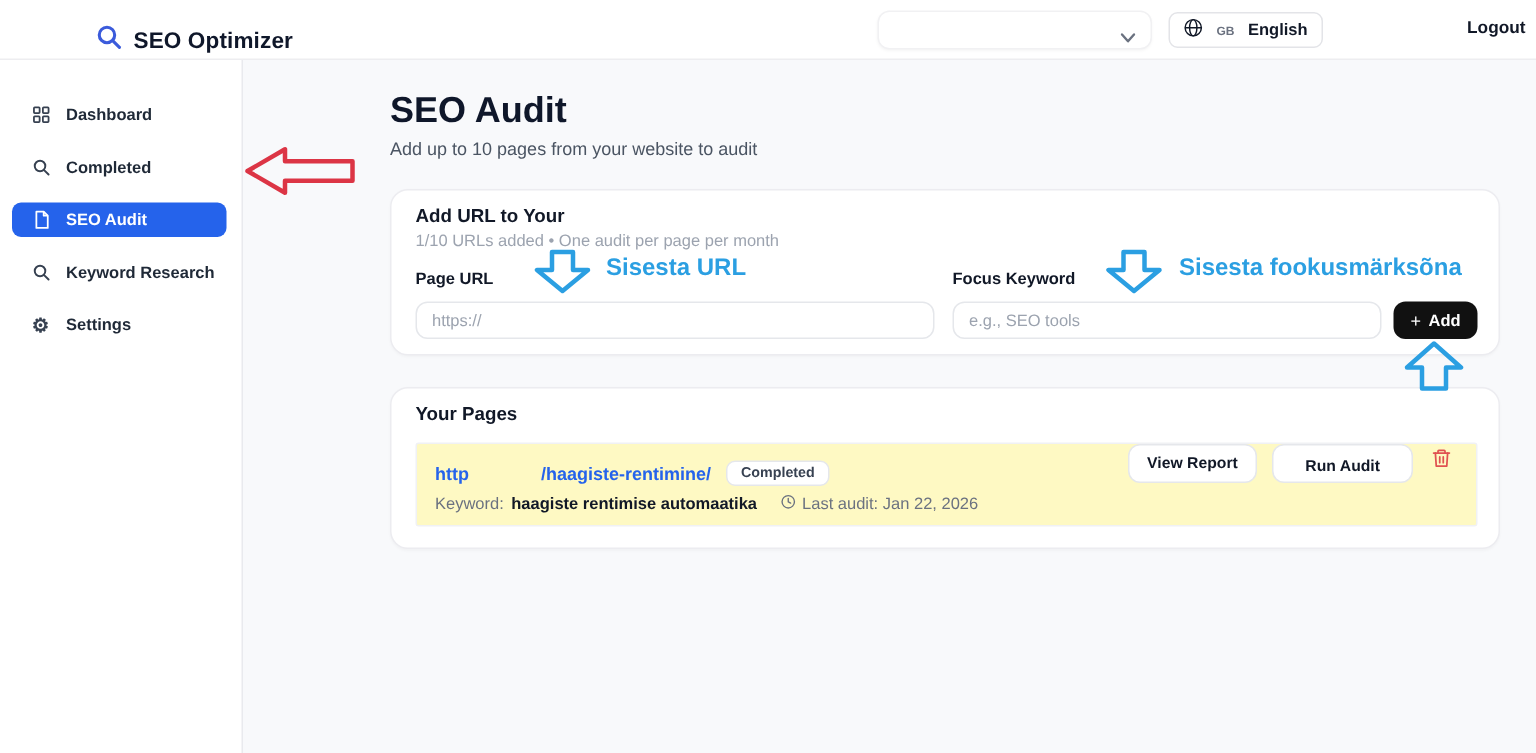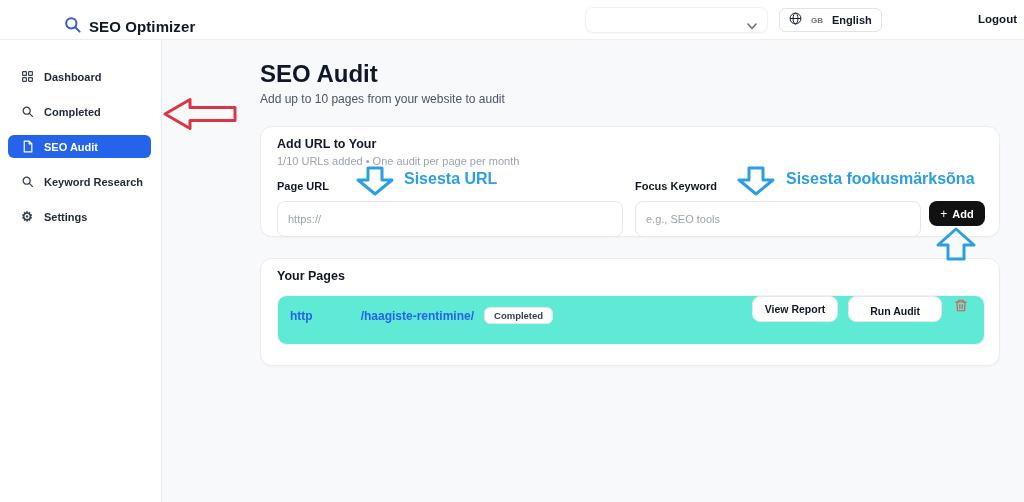--- a/index.html
+++ b/index.html
@@ -50,36 +50,36 @@
   .card {
     position:absolute; left:260px; width:740px; background:#fff;
     border:1px solid #ececf0; border-radius:12px; box-shadow:0 1px 2px rgba(16,24,40,0.03);
   }
   .card1 { top:126px; height:111px; }
   .card2 { top:258px; height:108px; }
   .card-title { position:absolute; left:16px; top:10px; font-size:12.5px; font-weight:700; color:#111827; }
   .card-meta { position:absolute; left:16px; top:28px; font-size:11px; color:#9ca3af; }
   .fld-label { position:absolute; font-size:11px; font-weight:700; color:#111827; }
   .fld-input {
-    position:absolute; height:36px; border:1px solid #e5e7eb; border-radius:8px;
+    position:absolute; height:25px; border:1px solid #e5e7eb; border-radius:8px;
     background:#fff; padding:0 10px; font-size:11px; color:#111827;
     font-family:"Liberation Sans", sans-serif; outline:none;
   }
   .fld-input::placeholder { color:#9ca3af; }
   .add-btn {
     position:absolute; left:668px; top:74px; width:56px; height:25px;
     background:#111111; color:#fff; border:none; border-radius:8px; cursor:pointer;
     display:flex; align-items:center; justify-content:center; gap:5px;
     font-size:11px; font-weight:700; font-family:"Liberation Sans", sans-serif;
   }
   .add-plus { font-size:12px; font-weight:400; line-height:1; }
   
   .page-row {
-    position:absolute; left:16px; top:36px; width:708px; height:50px;
-    border:1px solid #f0f1f4; border-radius:10px; background:#5eead4;
+    position:absolute; left:16px; top:36px; width:708px; height:56px;
+    border:1px solid #f0f1f4; border-radius:2px; background:#fef9c3;
   }
   .url-line { position:absolute; left:12px; top:11px; display:flex; align-items:center; font-size:12px; font-weight:700; color:#2563eb; }
   .url-gap { display:inline-block; width:48px; }
   .status-badge {
     margin-left:10px; display:inline-block; padding:2px 9px;
     border:1px solid #e5e7eb; border-radius:6px; background:#fff;
     font-size:9.5px; font-weight:700; color:#374151;
   }
   .kw-line { position:absolute; left:12px; top:33px; display:flex; align-items:center; gap:5px; font-size:11px; color:#6b7280; }
   .kw-bold { color:#111827; font-weight:700; }
@@ -201,20 +201,33 @@
 
   <div class="card card2">
     <div class="card-title">Your Pages</div>
 
     <div class="page-row">
       <div class="url-line">
         <span>http</span>
         <span class="url-gap"></span>
         <span>/haagiste-rentimine/</span>
         <span class="status-badge">Completed</span>
+      </div>
+      <div class="kw-line">
+        <span>Keyword:</span>
+        <span class="kw-bold">haagiste rentimise automaatika</span>
+        <span class="audit-date">
+          <span>
+            <svg width="11" height="11" viewBox="0 0 24 24" fill="none" stroke="#6b7280" stroke-width="2" stroke-linecap="round">
+              <circle cx="12" cy="12" r="9"></circle>
+                <polyline points="12,7 12,12 15.5,14"></polyline>
+            </svg>
+          </span>
+          <span>Last audit: Jan 22, 2026</span>
+        </span>
       </div>
       <div class="row-actions">
         <button class="ghost-btn">View Report</button>
         <button class="ghost-btn run">Run Audit</button>
         <button class="trash">
           <span>
             <svg width="14" height="15" viewBox="0 0 24 24" fill="none" stroke="#e05252" stroke-width="2" stroke-linecap="round" stroke-linejoin="round">
               <path d="M3 6h18"></path>
                 <path d="M8 6V4a1 1 0 0 1 1-1h6a1 1 0 0 1 1 1v2"></path>
               <path d="M19 6l-1 15H6L5 6"></path>

